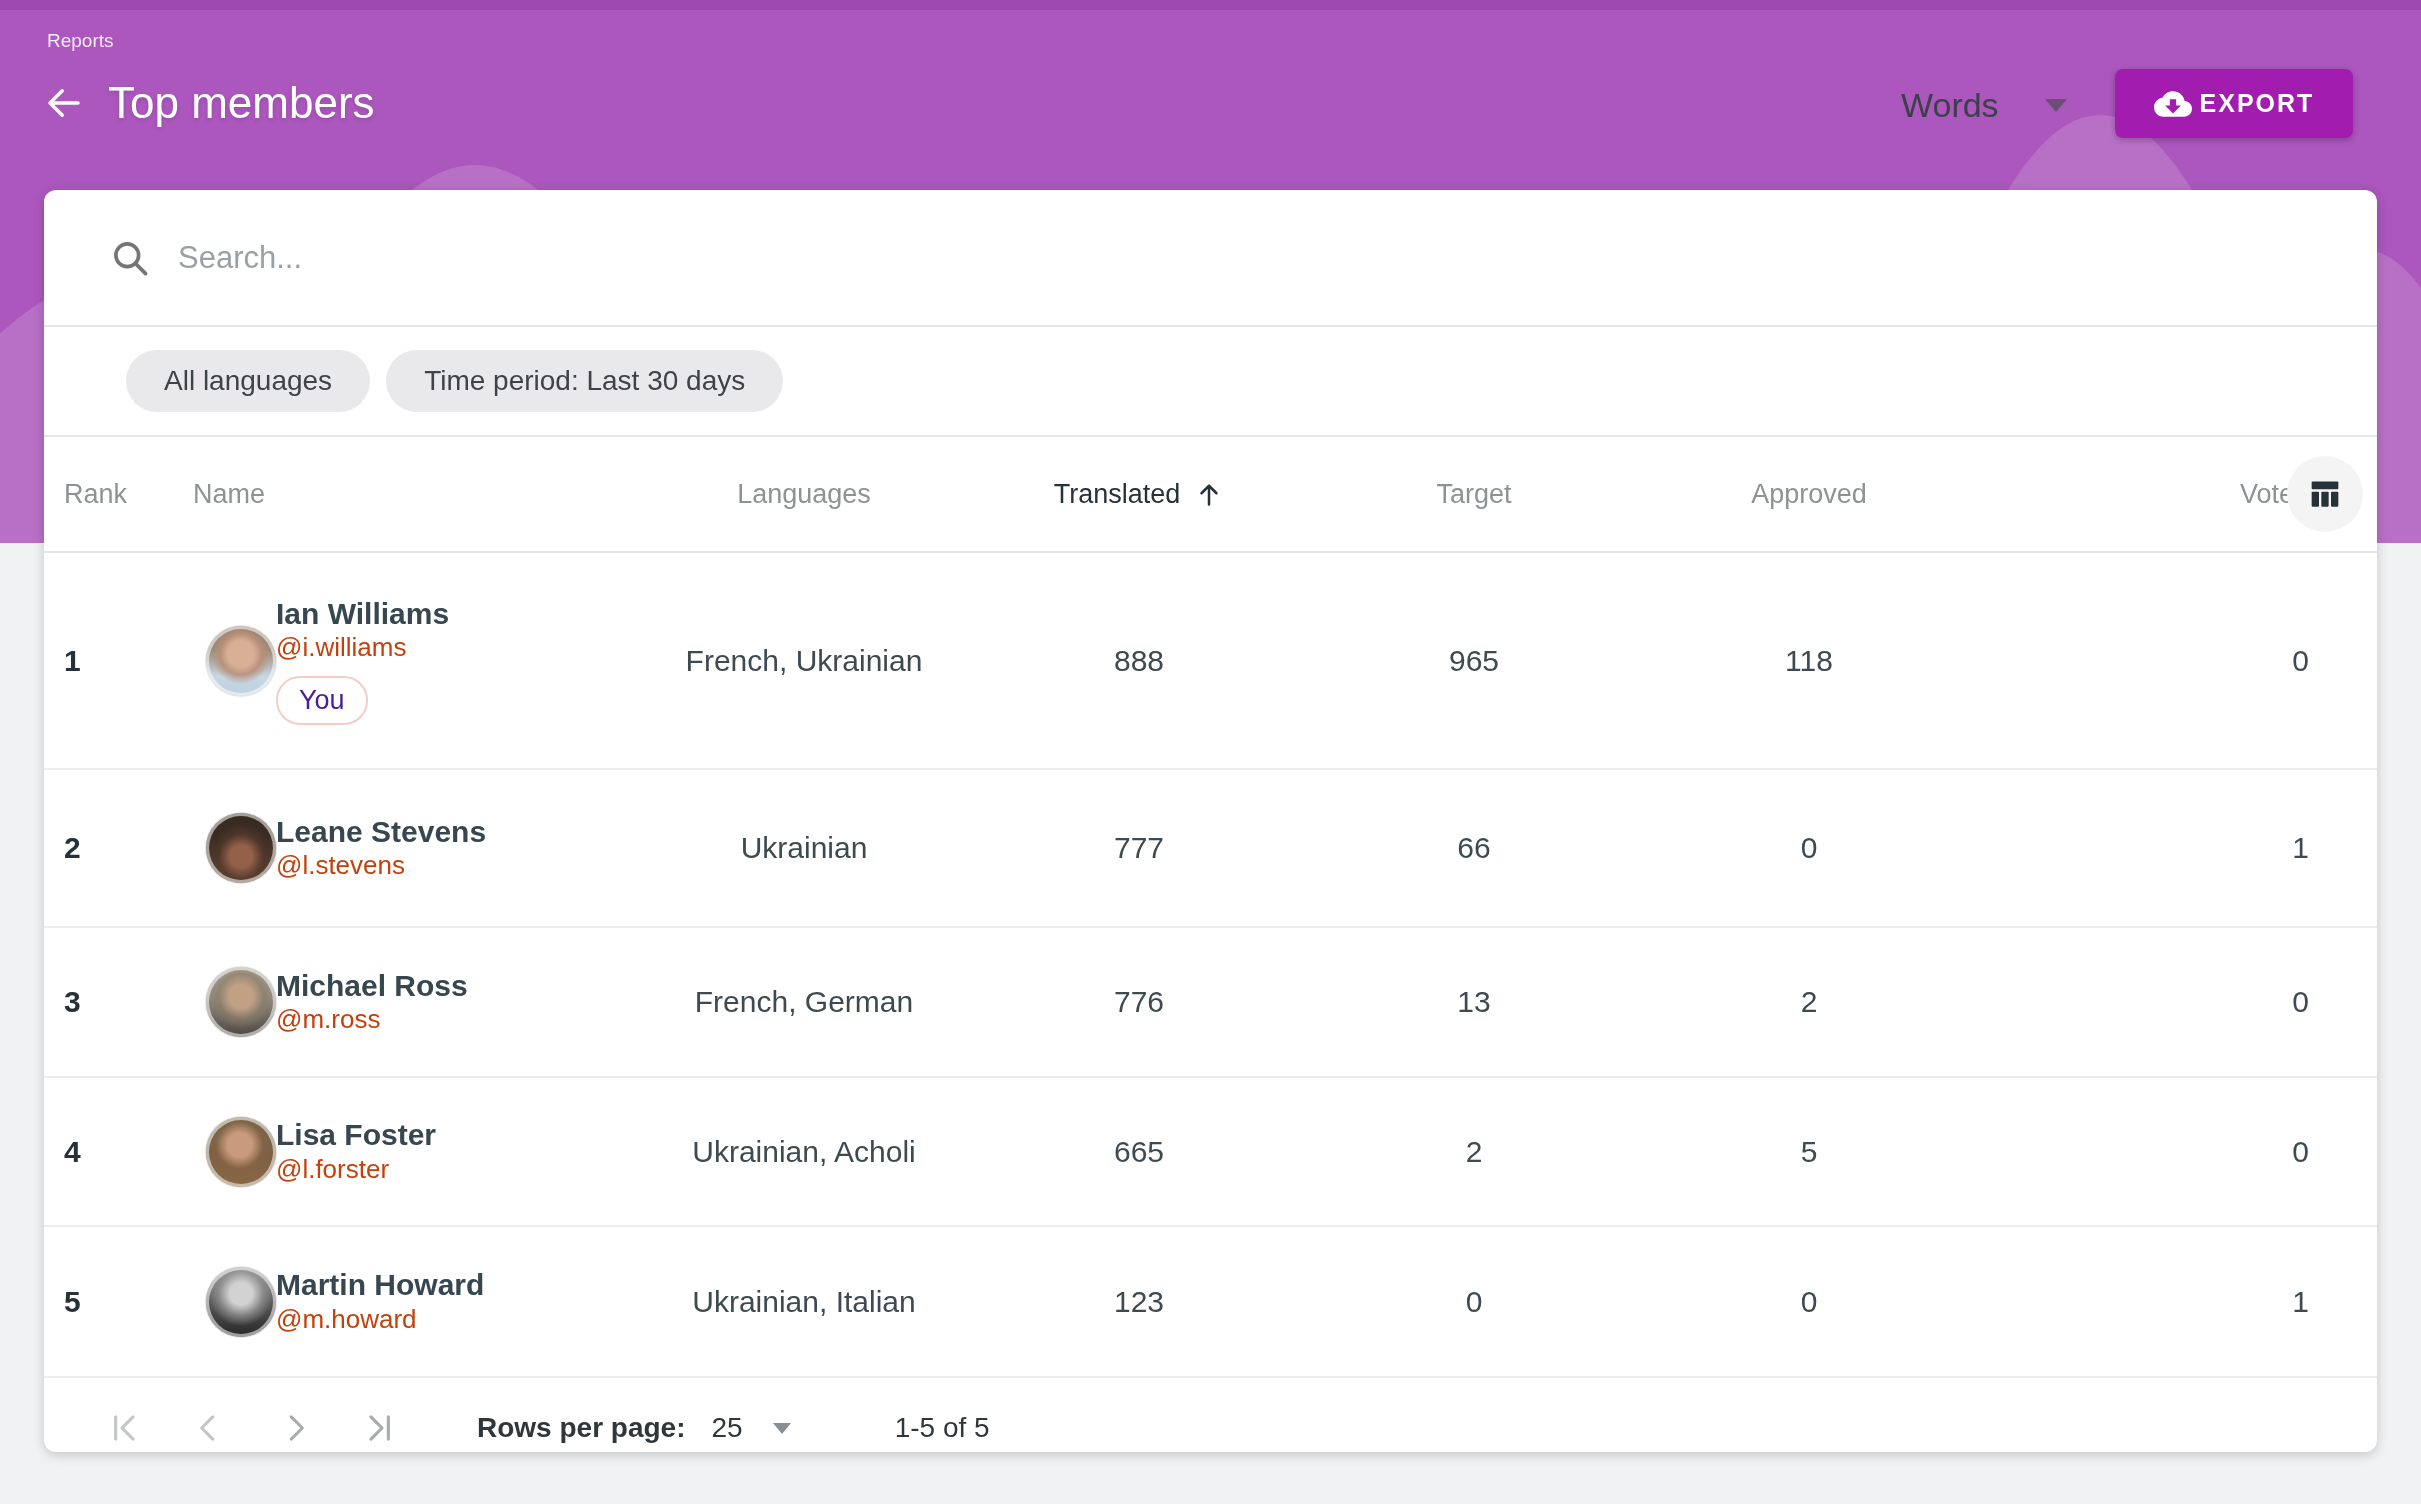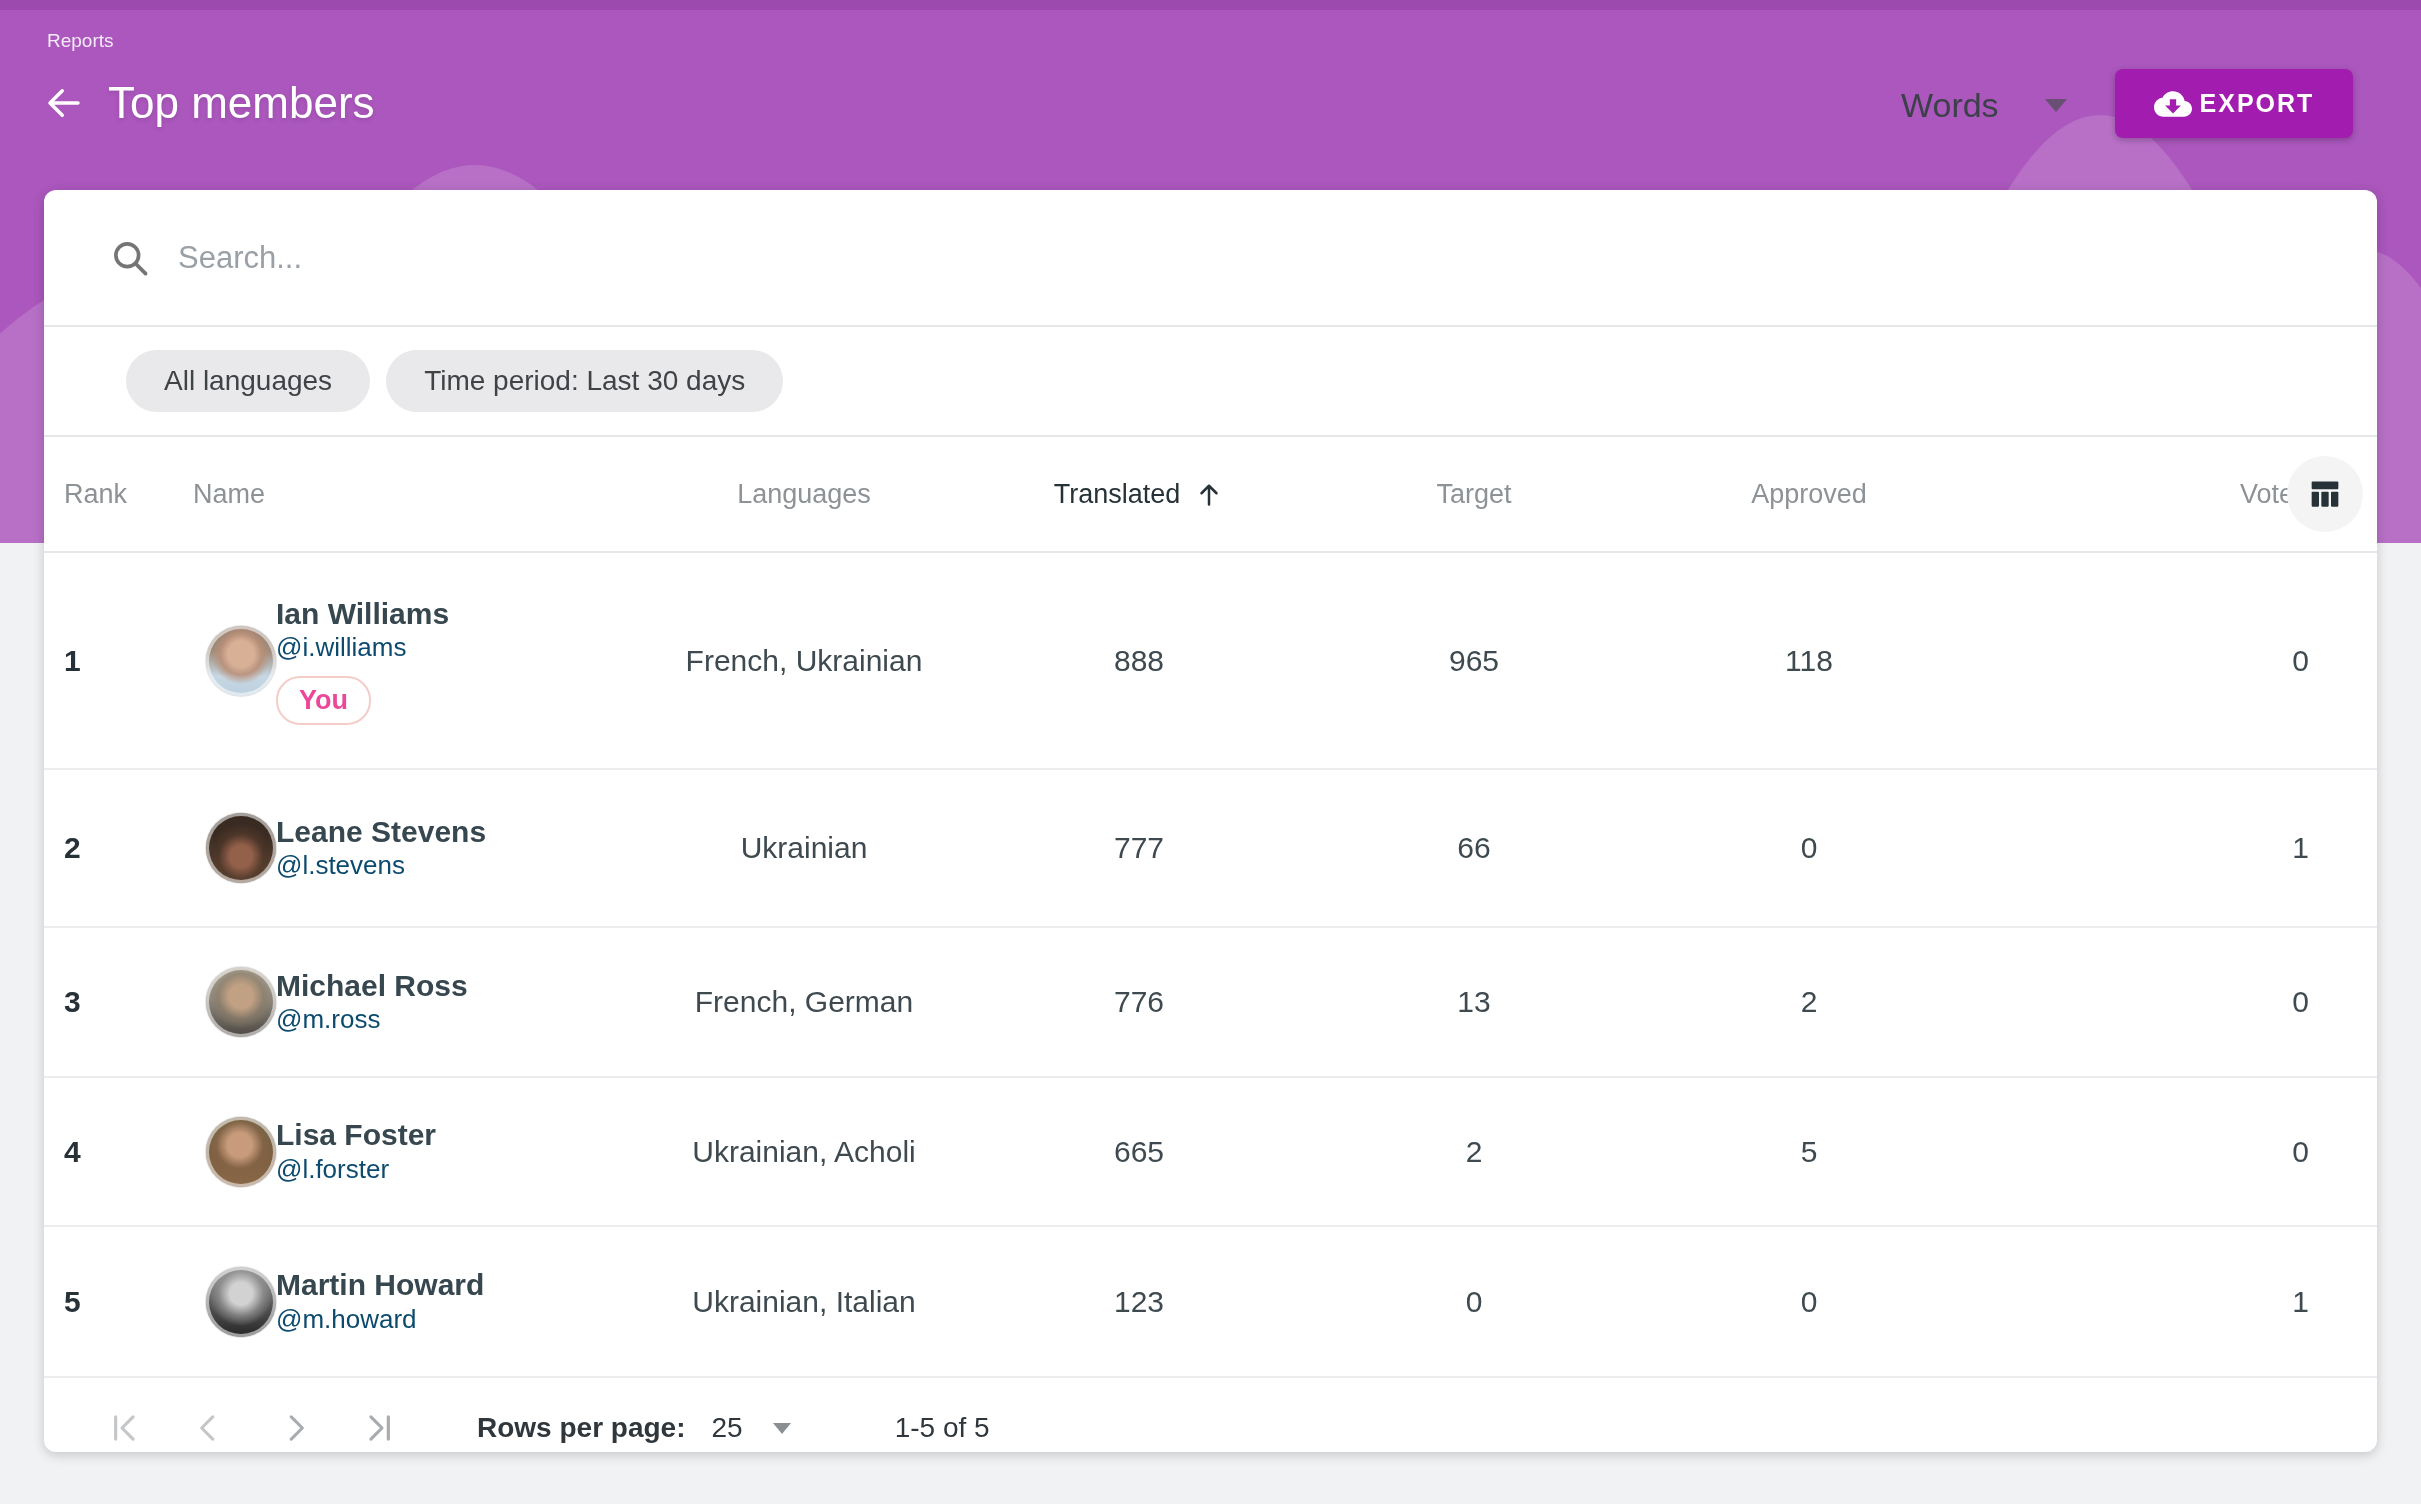--- a/index.html
+++ b/index.html
@@ -47,23 +47,23 @@
   .col-approved  { left:1600px; width:330px; text-align:center; }
   .col-voted     { left:1935px; width:330px; text-align:right; }
   .th-sorted { color:#263238; font-weight:500; display:flex; align-items:center; justify-content:center; gap:14px; }
   .columns-btn { position:absolute; right:14px; top:50%; transform:translateY(-50%); width:76px; height:76px; border-radius:50%;
     background:#f4f4f5; display:flex; align-items:center; justify-content:center; cursor:pointer; }
 
   .rank-cell { font-weight:600; color:#263238; }
   .name-cell { position:absolute; left:162px; top:50%; transform:translateY(-50%); display:flex; align-items:center; }
   .avatar { width:70px; height:70px; border-radius:50%; flex:none; box-shadow:inset 0 0 0 3px rgba(255,255,255,0.55), 0 0 0 1px #e4e4e4; }
   .member-name { font-size:30px; font-weight:600; color:#37474f; line-height:1.15; }
-  .member-handle { font-size:26px; color:#0c4a6e; line-height:1.25; }
+  .member-handle { font-size:26px; color:#c2410c; line-height:1.25; }
   .you-badge { display:inline-block; margin-top:12px; padding:7px 21px; border:2px solid #f4cdc8; border-radius:24px;
-    font-size:27px; font-weight:700; color:#ec4899; background:#fff; }
+    font-size:27px; font-weight:400; color:#4c1d95; background:#fff; }
 
   .avatar-0 { background:
       radial-gradient(circle at 50% 40%, #d7b096 0 24%, rgba(185,143,120,0.9) 38%, rgba(185,143,120,0) 55%),
       linear-gradient(180deg, #8a7b6e 0%, #9c8b7a 35%, #c7d7e3 72%, #bcd0e0 100%); }
   .avatar-1 { background:
       radial-gradient(circle at 50% 62%, #936049 0 20%, rgba(90,62,46,0.6) 40%, rgba(60,42,34,0) 60%),
       radial-gradient(circle at 50% 35%, #392a22 0 45%, #55402f 72%, #6b4e39 100%); }
   .avatar-2 { background:
       radial-gradient(circle at 50% 42%, #c2a084 0 22%, rgba(140,125,105,0.7) 42%, rgba(120,110,95,0) 60%),
       linear-gradient(180deg, #b2ac9f 0%, #8c867a 48%, #4b4742 100%); }

